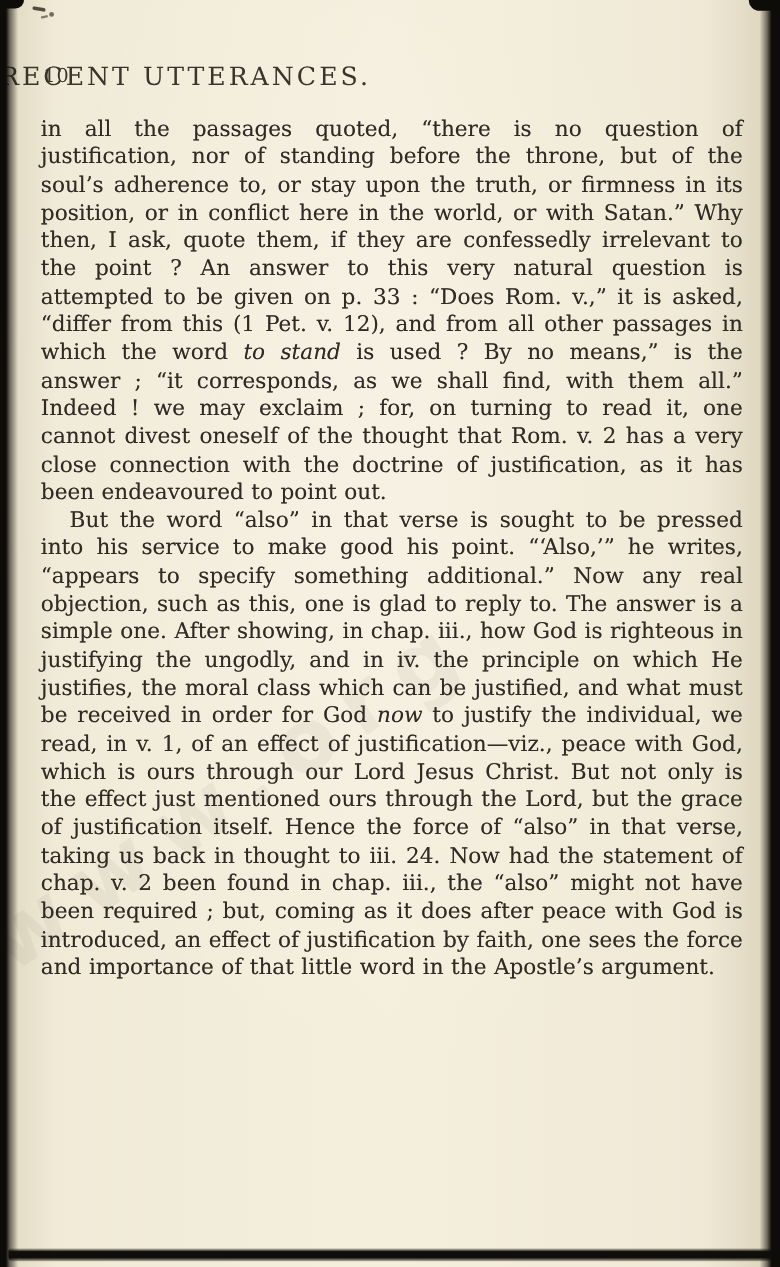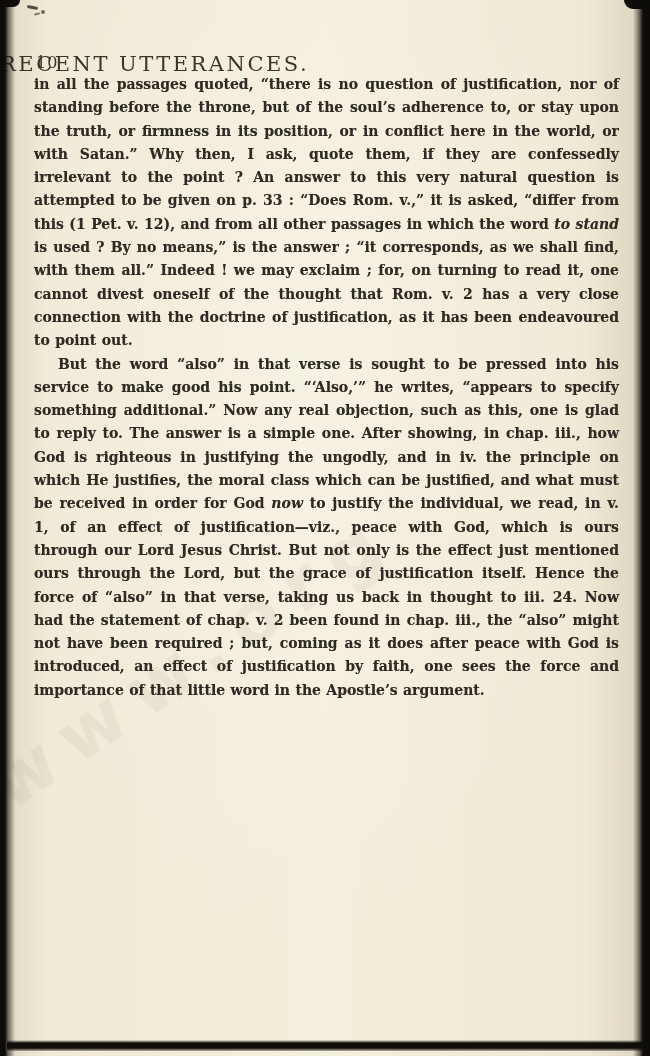--- a/index.html
+++ b/index.html
@@ -73,28 +73,27 @@
     display: block;
     text-align: left;
     font-size: 21px;
     letter-spacing: 2.5px;
     color: #3a352b;
   }
   
   .textblock {
     position: absolute;
     left: 34px;
-    top: 73px;
+    top: 96px;
     width: 585px;
-    font-size: 14px;
+    font-size: 18px;
     line-height: 23.3px;
     color: #2f2b24;
     text-shadow: 0 0 0.5px rgba(47,43,36,0.45);
     word-spacing: 0.5px;
-    font-weight: bold;
   }
   .para {
     margin: 0;
     text-align: justify;
   }
   .para.indent { text-indent: 24px; }
   .para em { font-style: italic; }
 </style>
 </head>
 <body>

